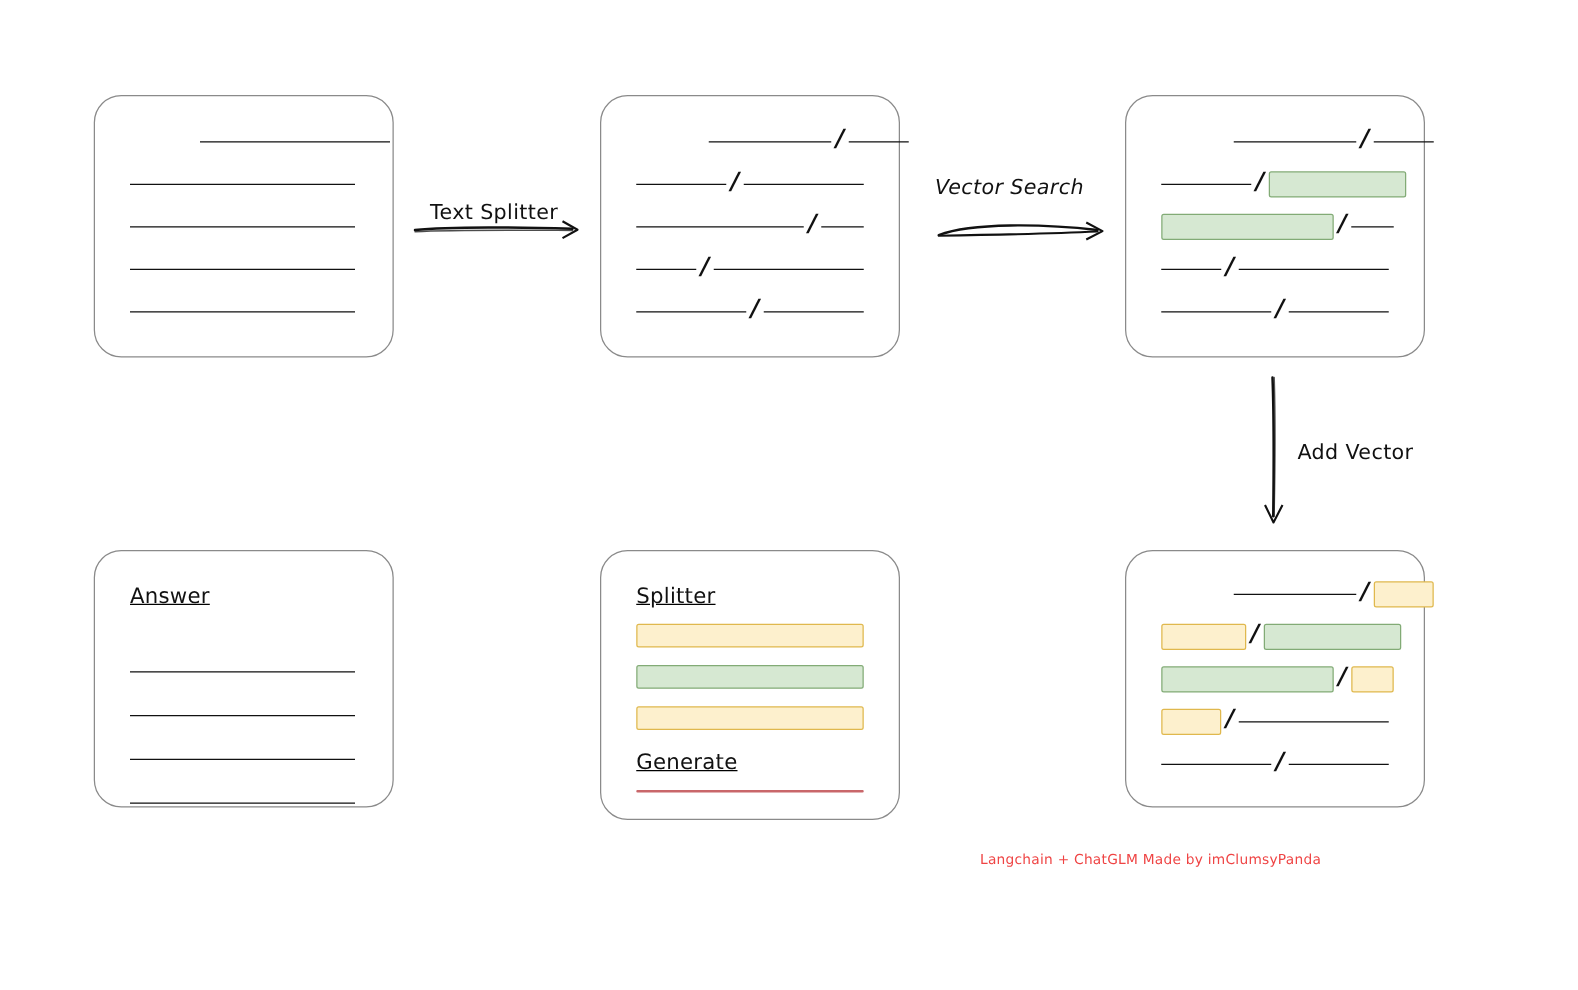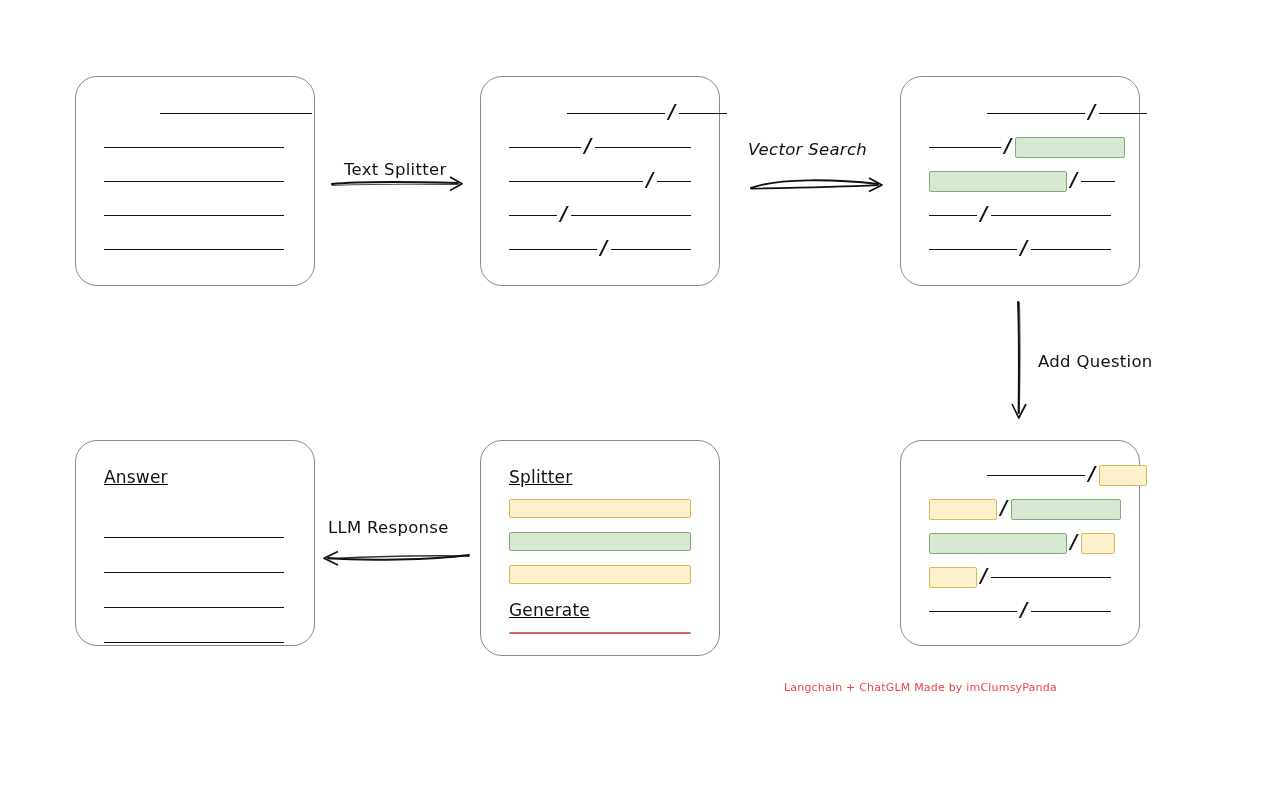--- a/index.html
+++ b/index.html
@@ -270,21 +270,21 @@
 
     </div>
   </div>
 
   <div class="arrow-group" style="left:1000px; top:300px; width:180px; height:125px;">
     <svg class="arrow-svg" style="left:0px; top:0px;" width="40" height="125" viewBox="0 0 40 125">
       <path d="M18,2 C19.5,40 19,80 18.6,113" stroke="#111111" stroke-width="2" fill="none" stroke-linecap="round"></path>
       <path d="M19.4,2 C20.6,42 20,82 19.3,113" stroke="#111111" stroke-width="1.1" fill="none" stroke-linecap="round" opacity="0.7"></path>
       <path d="M12,104 L18.8,118 L26,104" stroke="#111111" stroke-width="1.7" fill="none" stroke-linejoin="round"></path>
     </svg>
-    <div class="arrow-label" style="left:38px; top:52px;">Add Question</div>
+    <div class="arrow-label" style="left:38px; top:52px;">Add Vector</div>
   </div>
 
   <div class="doc-box" style="left:900px; top:440px; width:240px; height:206px;">
     <div class="rows">
 
       <div class="row">
         <span class="gap" style="width:58px;"></span>
         <span class="seg" style="width:98px;"></span>
         <span class="slash">/</span>
         <span class="pill yellow" style="width:48px;"></span>
@@ -329,28 +329,20 @@
         <div class="kn-bar yellow"></div>
       </div>
 
       <div class="box-label" style="margin-top:2px;">Generate</div>
 
       <div class="q-bar"></div>
 
     </div>
   </div>
 
-  <div class="arrow-group" style="left:320px; top:518px; width:152px; height:60px;">
-    <div class="arrow-label" style="left:8px; top:0px;">LLM Response</div>
-    <svg class="arrow-svg" style="left:0px; top:28px;" width="152" height="24" viewBox="0 0 152 24">
-      <path d="M149,9 C112,14 42,15 8,12" stroke="#111111" stroke-width="1.9" fill="none" stroke-linecap="round"></path>
-      <path d="M149,10.2 C110,9 46,10.6 8,12.9" stroke="#111111" stroke-width="1.4" fill="none" stroke-linecap="round" opacity="0.85"></path>
-      <path d="M18,5.5 L4,12.2 L18,19" stroke="#111111" stroke-width="1.7" fill="none" stroke-linejoin="round"></path>
-    </svg>
-  </div>
 
   <div class="doc-box" style="left:75px; top:440px; width:240px; height:206px;">
     <div class="labelled">
 
       <div class="box-label">Answer</div>
 
       <div class="answer-lines">
         <div class="answer-line"></div>
         <div class="answer-line"></div>
         <div class="answer-line"></div>

